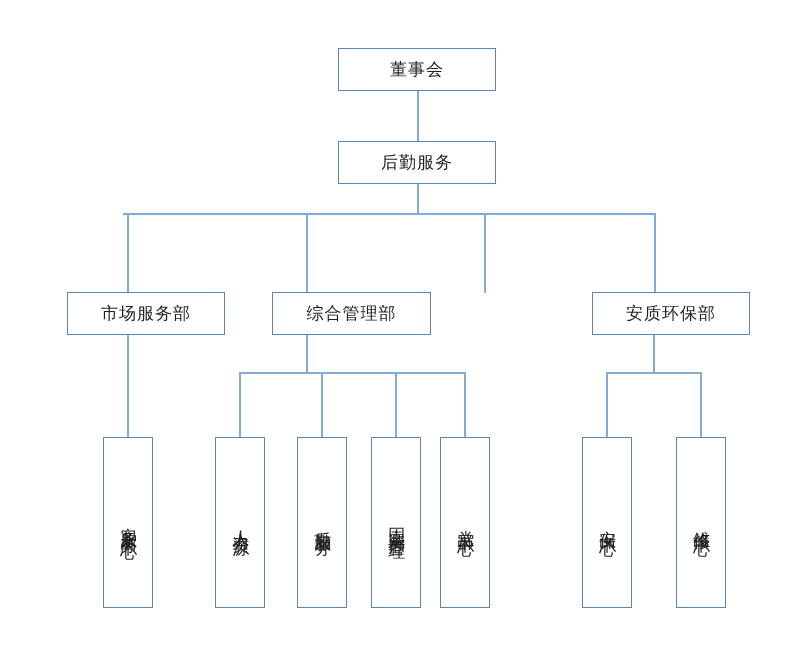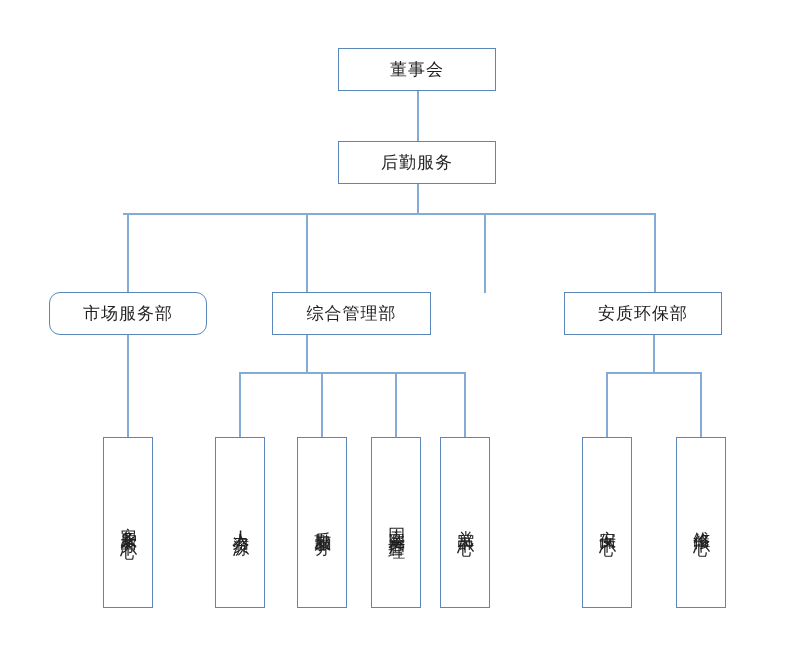--- a/index.html
+++ b/index.html
@@ -102,30 +102,30 @@
   <div class="conn v" style="left:700px; top:372px; height:66px;"></div>
 
   <div class="node horiz" style="left:338px; top:48px; width:158px;">
     <span class="node-label">董事会</span>
   </div>
 
   <div class="node horiz" style="left:338px; top:141px; width:158px;">
     <span class="node-label">后勤服务</span>
   </div>
 
-  <div class="node horiz" style="left:49px; top:292px; width:158px;border-radius:11px;">
+  <div class="node horiz" style="left:67px; top:292px; width:158px;">
     <span class="node-label">市场服务部</span>
   </div>
 
   <div class="node horiz" style="left:228px; top:292px; width:159px;margin-left:44px;">
     <span class="node-label">综合管理部</span>
   </div>
 
 
-  <div class="node horiz" style="left:564px; top:292px; width:158px;">
+  <div class="node horiz" style="left:592px; top:292px; width:158px;">
     <span class="node-label">安质环保部</span>
   </div>
 
   <div class="node vert" style="left:103px; top:437px;">
     <span class="node-label">客户服务中心</span>
   </div>
 
   <div class="node vert" style="left:215px; top:437px;">
     <span class="node-label">人力资源</span>
   </div>

